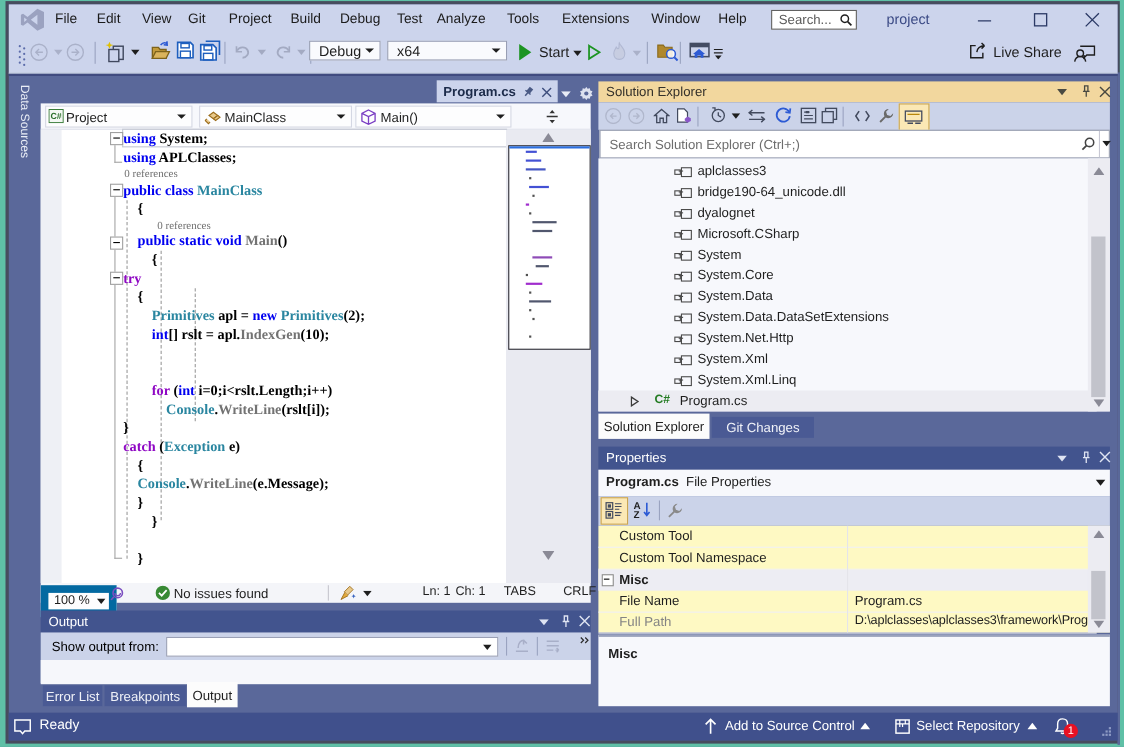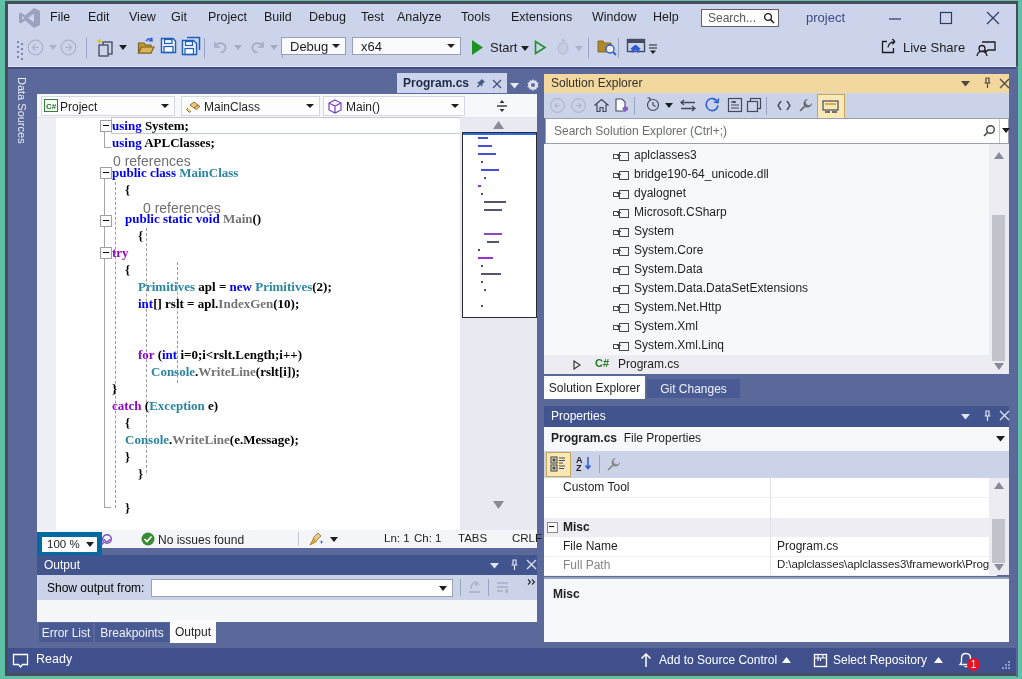--- a/index.html
+++ b/index.html
@@ -23,21 +23,21 @@
 .navcombo{position:absolute;top:2px;height:18px;background:#fdfdfe;border:1px solid #d4d7e3;font-size:12px;color:#1e1e1e;}
 .navcombo .arr{position:absolute;right:5px;top:7px;width:0;height:0;border-left:4px solid transparent;border-right:4px solid transparent;border-top:4px solid #1e1e1e;}
 #codearea{left:0;top:48px;width:500px;height:412px;background:#fff;}
 #glyphmargin{left:0;top:0;width:19px;height:412px;background:#eef0f5;}
 #scrollstrip{left:423px;top:0;width:77px;height:412px;background:#e9eaf1;}
 #minimap{left:425px;top:14px;width:73px;height:184px;background:#fff;border:1px solid #2a2a33;}
 .mk{position:absolute;height:1.5px;opacity:.85;}
 .obox{position:absolute;left:63px;width:10px;height:10px;background:#fff;border:1px solid #a0a0a0;}
 .obox::after{content:"";position:absolute;left:2px;top:4px;width:6px;height:1px;background:#000;}
 .codeline{position:absolute;left:75px;font-family:Liberation Serif, serif;font-size:13px;font-weight:bold;white-space:pre;color:#000;line-height:16px;height:16px;}
-.cl{position:absolute;left:76px;color:#707070;font-size:14px;font-family:Liberation Sans, sans-serif;}
+.cl{position:absolute;left:76px;color:#707070;font-size:10px;font-family:Liberation Serif, serif;}
 .kw{color:#0000f0;}
 .ctl{color:#8f08c4;}
 .cls{color:#2a86a0;}
 .mth{color:#737373;}
 #edstatus{left:0;top:460px;width:500px;height:18px;background:#f4f5f9;font-size:11.5px;color:#1e1e1e;}
 
 #output{left:29px;top:551px;width:500px;height:88px;}
 #outtitle{left:0;top:0;width:500px;height:20px;background:#42548e;color:#fff;font-size:12px;}
 #outbody{left:0;top:20px;width:500px;height:46px;background:#cbd3e9;}
 #outwhite{left:0;top:45px;width:500px;height:22px;background:#f6f7fb;}
@@ -54,21 +54,21 @@
 .trow{position:absolute;left:0;height:19px;width:465px;}
 .trow .tx{position:absolute;left:90px;top:2px;}
 .refico{position:absolute;left:75px;top:6px;width:8px;height:7px;border:1px solid #4a4a4a;background:#f7f8fc;}
 .refico::before{content:"";position:absolute;left:-7px;top:1px;width:4px;height:3px;border:1px solid #4a4a4a;}
 .refico::after{content:"";position:absolute;left:-3px;top:2px;width:4px;height:1px;background:#4a4a4a;}
 #setabs{left:0;top:304px;width:465px;height:22px;font-size:12px;}
 #props{left:536px;top:402px;width:465px;height:238px;}
 #proptitle{left:0;top:0;width:465px;height:21px;background:#42548e;color:#fff;font-size:12px;}
 #propobj{left:0;top:21px;width:465px;height:24px;background:#f7f8fc;font-size:12px;color:#1e1e1e;}
 #proptb{left:0;top:45px;width:465px;height:27px;background:#cbd3e9;}
-#propgrid{left:0;top:72px;width:465px;height:97px;background:#ffffff;font-size:12px;color:#1e1e1e;}
+#propgrid{left:0;top:72px;width:465px;height:97px;background:#fef9c3;font-size:12px;color:#1e1e1e;}
 .prow{position:absolute;left:0;width:453px;height:19px;border-bottom:1px solid #f0f0f4;}
 .prow .pn{position:absolute;left:19px;top:2px;}
 .prow .pv{position:absolute;left:233px;top:2px;}
 #propdesc{left:0;top:171px;width:465px;height:63px;background:#f7f8fc;border-top:2px solid #9aa2bc;}
 
 #statusbar{left:0;top:644px;width:1008px;height:25px;background:#40508c;color:#fff;font-size:12.5px;}
 </style>
 </head>
 <body>
 <div class="abs" id="frame"></div>
@@ -364,21 +364,21 @@
         <div class="mk" style="top:124px;left:15px;width:15.2px;background:#8f08c4;"></div>
         <div class="mk" style="top:132px;left:18px;width:1.5px;background:#333;"></div>
         <div class="mk" style="top:140px;left:18px;width:20px;background:#333a55;"></div>
         <div class="mk" style="top:148px;left:18px;width:1.5px;background:#333;"></div>
         <div class="mk" style="top:156px;left:21px;width:1.5px;background:#333;"></div>
         <div class="mk" style="top:172px;left:18px;width:1.5px;background:#333;"></div>
       </div>
     </div>
 
     <div class="abs" id="edstatus">
-      <div class="abs" style="left:0px;top:2px;width:55px;height:15px;background:#fdfdfe;border:5px solid #0369a1;">
+      <div class="abs" style="left:0px;top:2px;width:55px;height:15px;background:#fdfdfe;border:7px solid #0369a1;">
         <span class="abs" style="left:5px;top:1px;">100 %</span>
         <svg class="abs" style="left:44px;top:5px" width="8" height="6" viewBox="0 0 8 6">
             <path d="M0 0 L8 0 L4 5 Z" fill="#1e1e1e"></path>
           </svg>
       </div>
       <svg class="abs" style="left:63px;top:3px" width="14" height="13" viewBox="0 0 14 13">
           <circle cx="7" cy="6" r="4.3" fill="none" stroke="#7b4fc0" stroke-width="1.5"></circle>
           <path d="M3.5 9.5 L1 12.5" stroke="#7b4fc0" stroke-width="1.5"></path>
           <path d="M9.5 6 a2.5 2.5 0 0 1 -5 0" fill="none" stroke="#7b4fc0" stroke-width="1.2"></path>
         </svg>
@@ -624,20 +624,23 @@
           <path d="M12 2 V13 M9.5 10.5 L12 13.5 L14.5 10.5" fill="none" stroke="#2d5bd4" stroke-width="1.5"></path>
         </svg>
       <div class="vsep" style="left:55px;top:4px;height:18px;"></div>
       <svg class="abs" style="left:62px;top:5px" width="16" height="16" viewBox="0 0 16 16">
           <path d="M10 2 A4.5 4.5 0 0 0 5.5 6.5 C5.5 7.3 5.7 8 6.1 8.7 L1.5 13.3 L2.7 14.5 L7.3 9.9 C8 10.3 8.7 10.5 9.5 10.5 A4.5 4.5 0 0 0 14 6 L11.5 8.5 L8.5 7.5 L7.5 4.5 Z" fill="#8a8a8a"></path>
         </svg>
     </div>
     <div class="abs" id="propgrid">
       <div class="prow" style="top:0px;">
           <span class="pn">Custom Tool</span>
+        </div>
+      <div class="prow" style="top:20px;">
+          <span class="pn">Custom Tool Namespace</span>
         </div>
       <div class="abs" style="left:0;top:40px;width:453px;height:19px;background:#ededf3;">
         <span class="abs" style="left:3px;top:4px;width:9px;height:9px;background:#fff;border:1px solid #8a8a8a;">
             <span class="abs" style="left:1px;top:3px;width:5px;height:1px;background:#000;"></span>
           </span>
         <span class="abs" style="left:19px;top:2px;font-weight:bold;">Misc</span>
       </div>
       <div class="prow" style="top:59px;">
           <span class="pn">File Name</span>
           <span class="pv">Program.cs</span>

